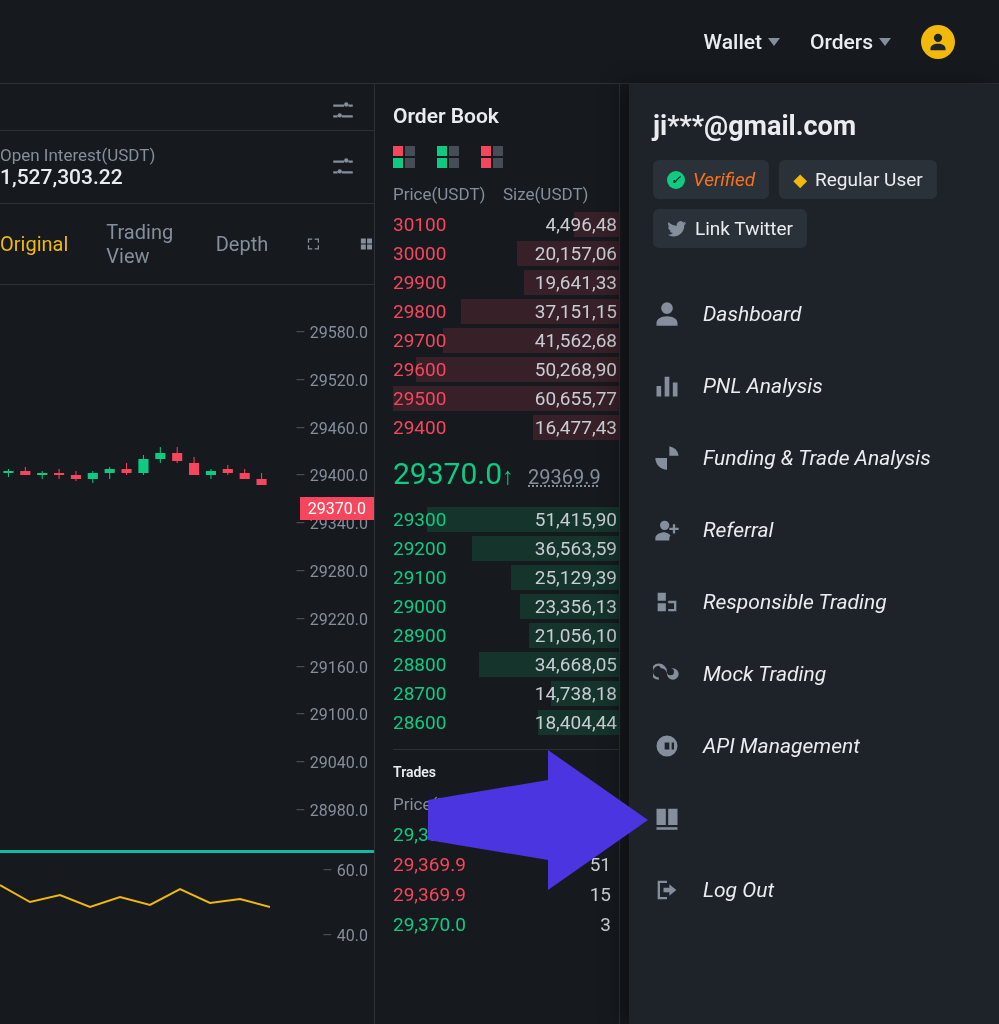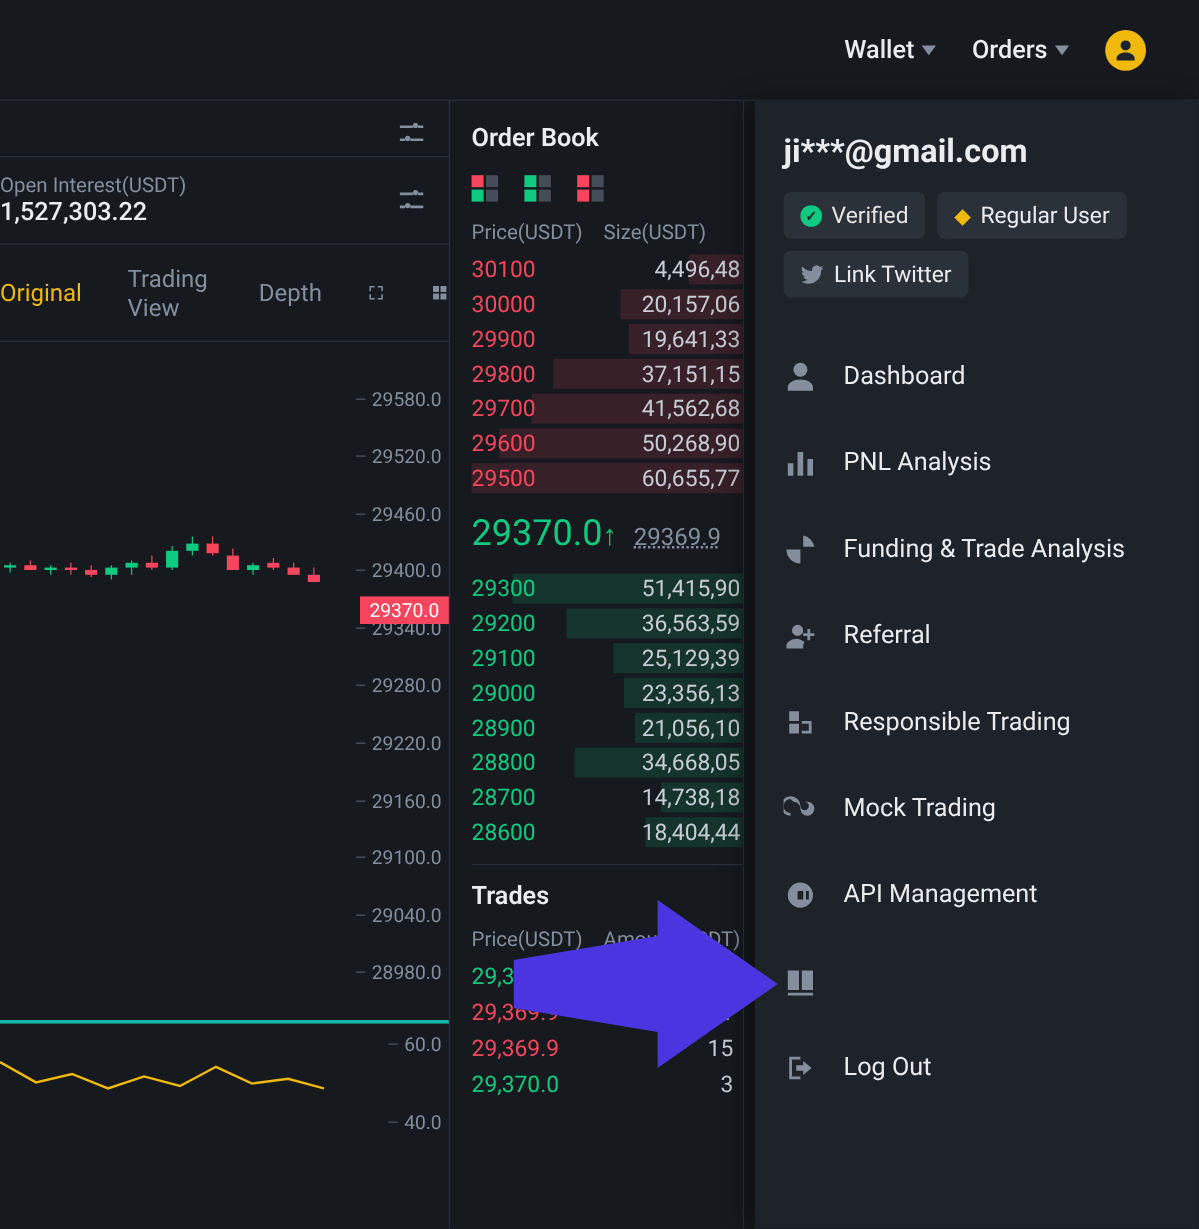--- a/index.html
+++ b/index.html
@@ -165,21 +165,21 @@
   }
   .mid-price { color: #0ecb81; font-size: 30px; font-weight: 400; }
   .mid-price .arrow { font-size: 24px; }
   .mid-ref { color: #848e9c; font-size: 20px; text-decoration: underline dotted; }
 
   .trades {
     border-top: 1px solid #2b3139;
     margin-top: 12px;
     padding-top: 14px;
   }
-  .trades h2 { font-size: 21px; font-weight: 600; margin-bottom: 14px; }
+  .trades h2 { font-size: 14px; font-weight: 600; margin-bottom: 14px; }
   .trades .row { font-size: 19px; line-height: 30px; display: flex; }
   .trades .row .c1 { width: 120px; }
   .trades .row .c2 { text-align: right; flex: 1; padding-right: 8px; color: #c8cdd3; }
   .tgreen { color: #0ecb81; } .tred { color: #f6465d; }
 
   
   .sidepanel {
     position: absolute;
     right: 0; top: 84px; bottom: 0;
     width: 370px;
@@ -187,27 +187,27 @@
     padding: 26px 0 0 24px;
     box-shadow: -8px 0 20px rgba(0,0,0,.4);
   }
   .email { font-size: 27px; font-weight: 700; margin-bottom: 18px; }
   .chips { display: flex; flex-wrap: wrap; gap: 10px; margin-bottom: 30px; }
   .chip {
     display: inline-flex; align-items: center; gap: 8px;
     background: #2b3139; border-radius: 6px;
     padding: 8px 14px; font-size: 19px; cursor: pointer;
   }
-  .chip.verified span { color: #e5e5e5; }
+  .chip.verified span { color: #f97316; font-style: italic; }
   .verified-icon { width: 18px; height: 18px; border-radius: 50%; background: #0ecb81; display:flex;align-items:center;justify-content:center;}
   .verified-icon::after { content: "✓"; color: #1e2329; font-size: 12px; font-weight: 900; }
   .diamond { color: #f0b90b; font-size: 18px; }
   .twitter-icon { width: 20px; height: 20px; fill: #848e9c; }
 
-  .menu { display: flex; flex-direction: column; }
+  .menu { display: flex; flex-direction: column; font-style: italic; }
   .menu-item {
     display: flex; align-items: center; gap: 22px;
     padding: 22px 0; font-size: 21px; cursor: pointer;
   }
   .menu-icon { width: 28px; height: 28px; fill: #848e9c; flex: 0 0 28px; }
 
   
   .big-arrow {
     position: absolute;
     left: 428px; top: 750px;
@@ -386,20 +386,25 @@
         <div class="row sell">
           <span class="bar" style="width:90%"></span>
           <span class="c1">29600</span>
           <span class="c2">50,268,90</span>
         </div>
         <div class="row sell">
           <span class="bar" style="width:100%"></span>
           <span class="c1">29500</span>
           <span class="c2">60,655,77</span>
         </div>
+        <div class="row sell">
+          <span class="bar" style="width:38%"></span>
+          <span class="c1">29400</span>
+          <span class="c2">16,477,43</span>
+        </div>
       </div>
 
     <div class="mid-row">
       <span class="mid-price"><span>29370.0</span><span class="arrow">↑</span></span>
       <span class="mid-ref">29369.9</span>
     </div>
 
     <div class="ob-rows" id="bids">
         <div class="row buy">
           <span class="bar" style="width:85%"></span>

